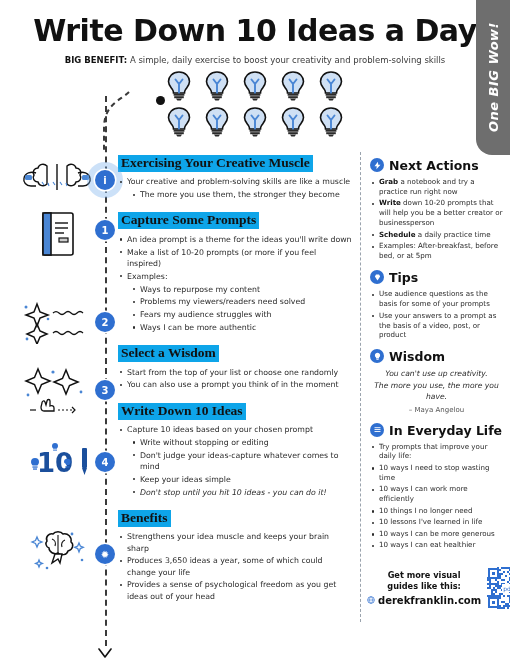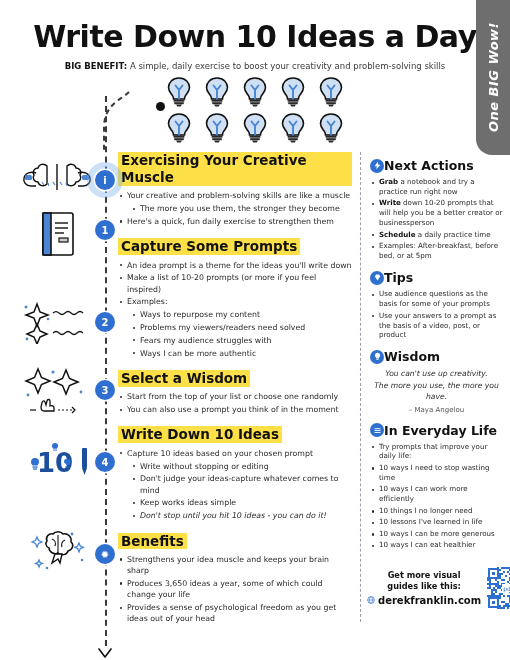--- a/index.html
+++ b/index.html
@@ -19,21 +19,21 @@
     display:flex;align-items:center;justify-content:center;
     z-index:5;
   }
   .ribbon span{
     writing-mode:vertical-rl;transform:rotate(180deg);
     color:#fff;font-weight:bold;font-size:13px;letter-spacing:.5px;
     font-style:italic;
   }
 
   
-  .header{padding-top:22px;text-align:center;}
+  .header{padding-top:16px;text-align:center;}
   .title{
     font-size:30px;font-weight:bold;letter-spacing:-0.5px;
     color:#111;line-height:1;margin:0 0 9px 0;
   }
   .subtitle{font-size:8.5px;color:#3b3b3b;margin:0;}
   .subtitle b{font-weight:bold;color:#111;}
 
   
   .bulbs{position:relative;height:62px;margin-top:6px;}
   .bulbrow{display:flex;justify-content:center;gap:12px;}
@@ -73,42 +73,42 @@
   .node.halo{box-shadow:0 0 0 1.5px #fff,0 0 0 8px rgba(110,170,235,.35);}
 
   
   .licon{position:absolute;left:11px;width:92px;text-align:center;text-decoration:underline;}
 
   
   .sec{margin-bottom:9px;}
   .sec h2{
     display:inline-block;margin:0 0 3px 0;
     font-size:13.5px;font-weight:bold;color:#111;
-    background:#fde047;padding:0 3px;line-height:1.25;
+    background:#0ea5e9;padding:0 3px;line-height:1.25;font-family:Liberation Serif, serif;
   }
   ul{list-style:none;margin:0;padding:0;}
   li{
     position:relative;padding-left:9px;margin:1.5px 0;
     font-size:7.8px;line-height:1.45;color:#2a2a2a;
   }
   li:before{
     content:"";position:absolute;left:2px;top:4.5px;
     width:2.2px;height:2.2px;border-radius:50%;background:#2a2a2a;
   }
   li.l2{margin-left:13px;}
   li.ital{font-style:italic;}
 
   
   .sidepanel{
     position:absolute;left:2px;top:0;width:152px;height:470px;
     border-left:1.5px dashed #9aa3ad;
     border-right:1.5px dashed #9aa3ad;
     box-sizing:border-box;padding:6px 8px 0 9px;
   }
-  .sh{display:flex;align-items:center;margin:0 0 4px 0;}
+  .sh{display:flex;align-items:flex-start;gap:5px;margin:0 0 4px 0;}
   .sh h3{margin:0;font-size:12.5px;font-weight:bold;color:#111;}
   .sh .badge{
     width:14px;height:14px;border-radius:50%;background:#2f6fd0;
     display:flex;align-items:center;justify-content:center;flex:none;
   }
   .sblock{margin-bottom:9px;}
   .sblock li{font-size:7.1px;line-height:1.4;margin:3px 0;}
   .sblock li b{font-weight:bold;color:#111;}
   .sblock li.l2{margin-left:10px;}
   .sblock li.tight{margin:1.6px 0;}
@@ -338,40 +338,39 @@
           <div class="node" style="top:228px">3</div>
           <div class="node" style="top:300px">4</div>
           <div class="node" style="top:392px">✹</div>
         </div>
     </div>
 
     <div class="col-main" id="main-col">
         <div class="sec"><h2>Exercising Your Creative Muscle</h2><ul>
             <li class="">Your creative and problem-solving skills are like a muscle</li>
             <li class="l2">The more you use them, the stronger they become</li>
-            <li class="">Here's a quick, fun daily exercise to strengthen them</li>
           </ul></div>
         <div class="sec"><h2>Capture Some Prompts</h2><ul>
             <li class="">An idea prompt is a theme for the ideas you'll write down</li>
             <li class="">Make a list of 10-20 prompts (or more if you feel inspired)</li>
             <li class="">Examples:</li>
             <li class="l2">Ways to repurpose my content</li>
             <li class="l2">Problems my viewers/readers need solved</li>
             <li class="l2">Fears my audience struggles with</li>
             <li class="l2">Ways I can be more authentic</li>
           </ul></div>
         <div class="sec"><h2>Select a Wisdom</h2><ul>
             <li class="">Start from the top of your list or choose one randomly</li>
             <li class="">You can also use a prompt you think of in the moment</li>
           </ul></div>
         <div class="sec"><h2>Write Down 10 Ideas</h2><ul>
             <li class="">Capture 10 ideas based on your chosen prompt</li>
             <li class="l2">Write without stopping or editing</li>
             <li class="l2">Don't judge your ideas-capture whatever comes to mind</li>
-            <li class="l2">Keep works ideas simple</li>
+            <li class="l2">Keep your ideas simple</li>
             <li class="l2 ital">Don't stop until you hit 10 ideas - you can do it!</li>
           </ul></div>
         <div class="sec"><h2>Benefits</h2><ul>
             <li class="">Strengthens your idea muscle and keeps your brain sharp</li>
             <li class="">Produces 3,650 ideas a year, some of which could change your life</li>
             <li class="">Provides a sense of psychological freedom as you get ideas out of your head</li>
           </ul></div>
       </div>
 
     <div class="col-side">

